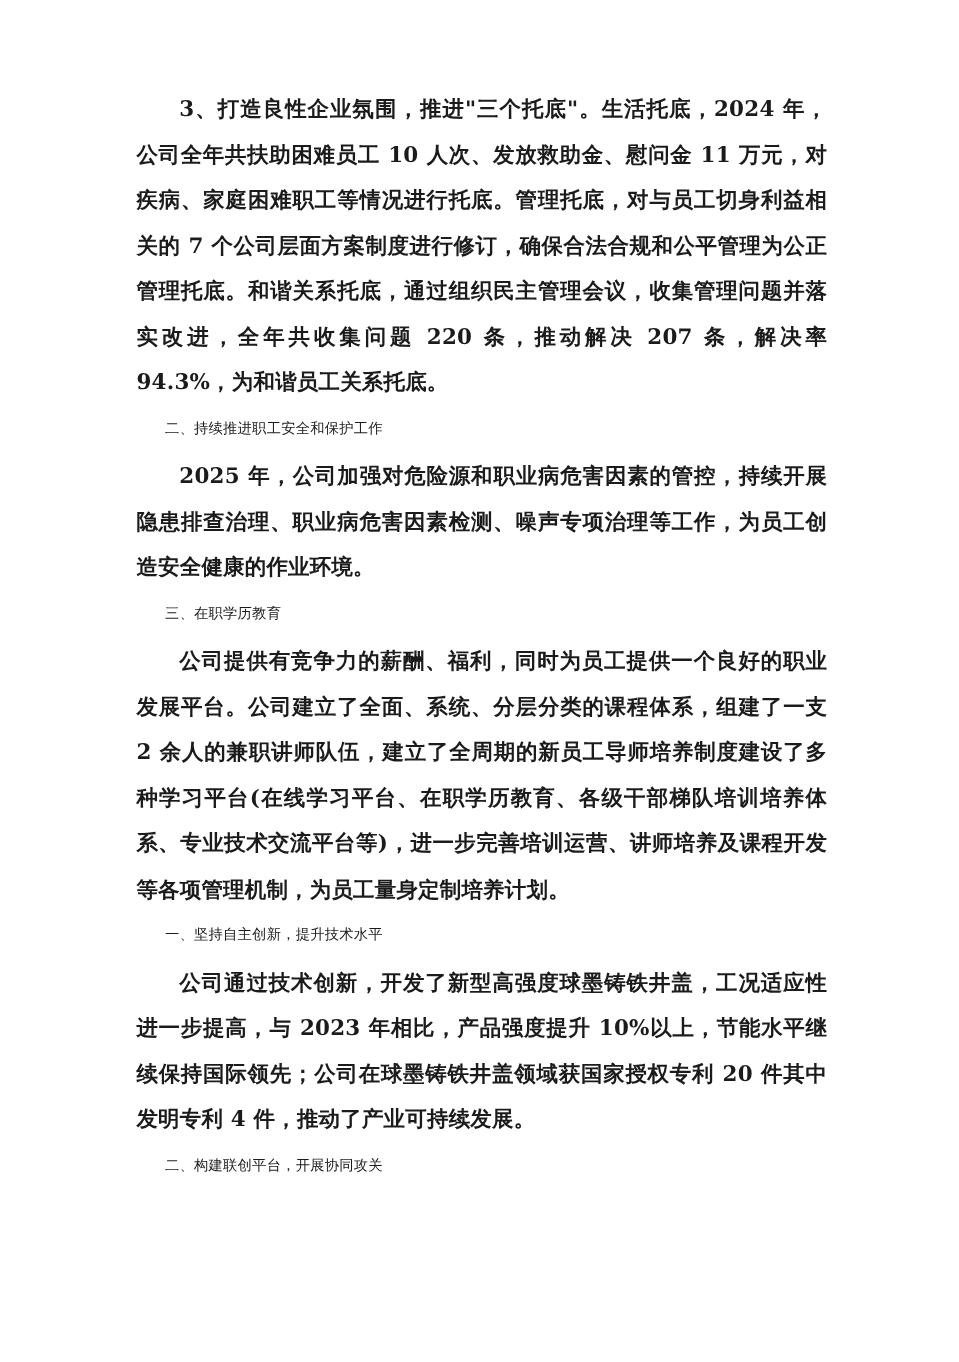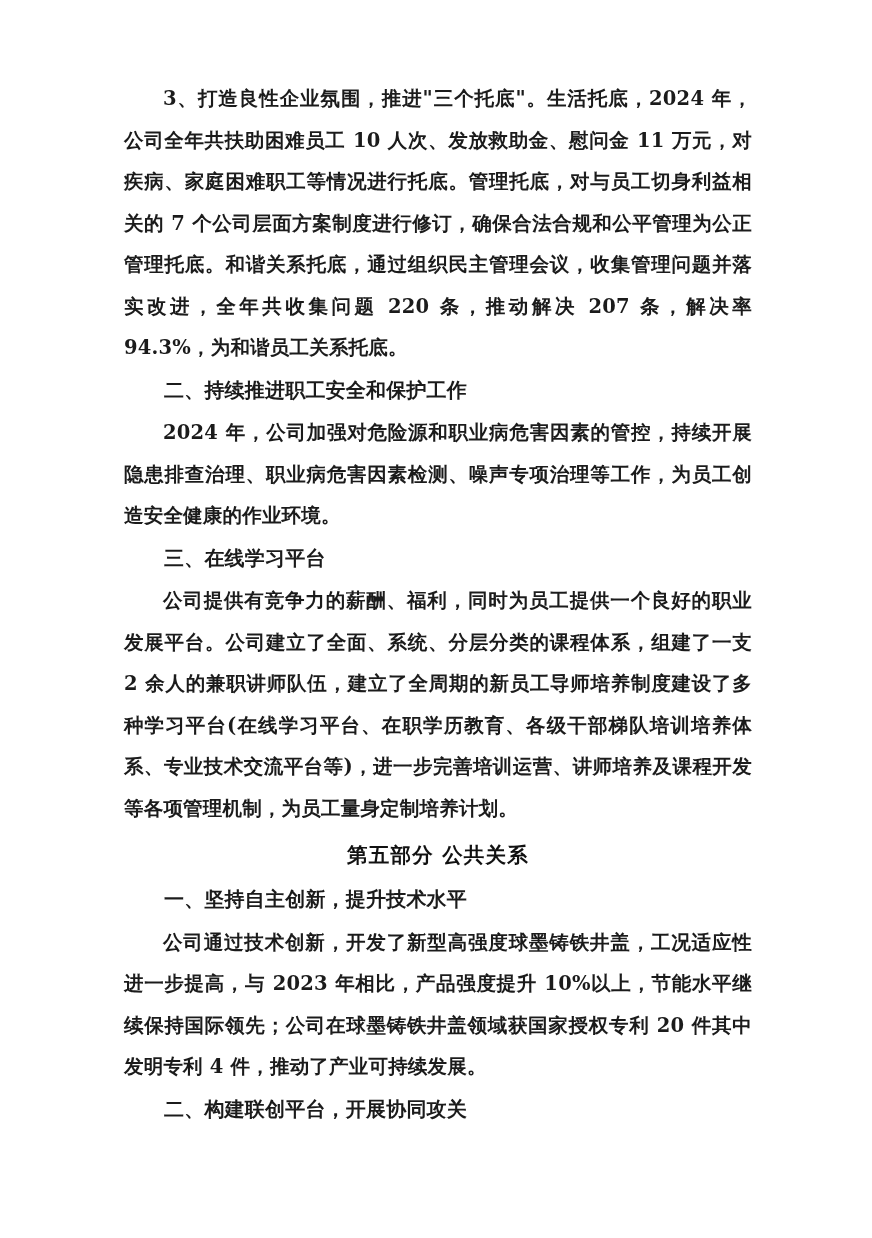--- a/index.html
+++ b/index.html
@@ -30,25 +30,25 @@
     line-height: 41.5px;
     color: #1b1b1b;
     text-align: justify;
     text-justify: inter-ideograph;
     text-indent: 2em;
     letter-spacing: 0.2px;
     font-weight: 600;
   }
   .heading-sub {
     margin: 0 0 1px 0;
-    font-size: 20px;
+    font-size: 13px;
     line-height: 41.5px;
     color: #1b1b1b;
     text-indent: 2em;
-    font-weight: 700;
+    font-weight: 400;
     letter-spacing: 0.2px;
   }
   .heading-part {
     margin: 4px 0 2px 0;
     font-size: 20.5px;
     line-height: 44px;
     color: #111111;
     text-align: center;
     font-weight: 700;
     letter-spacing: 1.2px;
@@ -57,27 +57,26 @@
 </head>
 <body>
 
 <div class="page">
   <div class="doc-body">
 
     <p class="para">3、打造良性企业氛围，推进"三个托底"。生活托底，2024 年，公司全年共扶助困难员工 10 人次、发放救助金、慰问金 11 万元，对疾病、家庭困难职工等情况进行托底。管理托底，对与员工切身利益相关的 7 个公司层面方案制度进行修订，确保合法合规和公平管理为公正管理托底。和谐关系托底，通过组织民主管理会议，收集管理问题并落实改进，全年共收集问题 220 条，推动解决 207 条，解决率 94.3%，为和谐员工关系托底。</p>
 
     <p class="heading-sub">二、持续推进职工安全和保护工作</p>
 
-    <p class="para">2024 年，公司加强对危险源和职业病危害因素的管控，持续开展隐患排查治理、职业病危害因素检测、噪声专项治理等工作，为员工创造安全健康的作业环境。</p>
+    <p class="para">2025 年，公司加强对危险源和职业病危害因素的管控，持续开展隐患排查治理、职业病危害因素检测、噪声专项治理等工作，为员工创造安全健康的作业环境。</p>
 
-    <p class="heading-sub">三、在线学习平台</p>
+    <p class="heading-sub">三、在职学历教育</p>
 
     <p class="para">公司提供有竞争力的薪酬、福利，同时为员工提供一个良好的职业发展平台。公司建立了全面、系统、分层分类的课程体系，组建了一支 2 余人的兼职讲师队伍，建立了全周期的新员工导师培养制度建设了多种学习平台(在线学习平台、在职学历教育、各级干部梯队培训培养体系、专业技术交流平台等)，进一步完善培训运营、讲师培养及课程开发等各项管理机制，为员工量身定制培养计划。</p>
 
-    <p class="heading-part">第五部分  公共关系</p>
 
     <p class="heading-sub">一、坚持自主创新，提升技术水平</p>
 
     <p class="para">公司通过技术创新，开发了新型高强度球墨铸铁井盖，工况适应性进一步提高，与 2023 年相比，产品强度提升 10%以上，节能水平继续保持国际领先；公司在球墨铸铁井盖领域获国家授权专利 20 件其中发明专利 4 件，推动了产业可持续发展。</p>
 
     <p class="heading-sub">二、构建联创平台，开展协同攻关</p>
 
   </div>
 </div>
 

